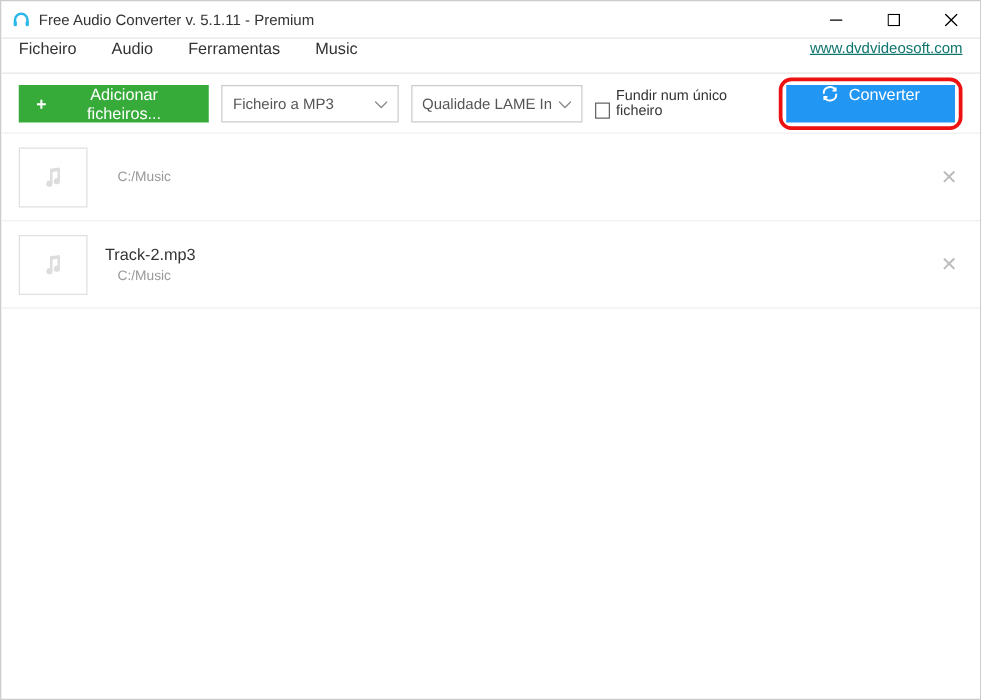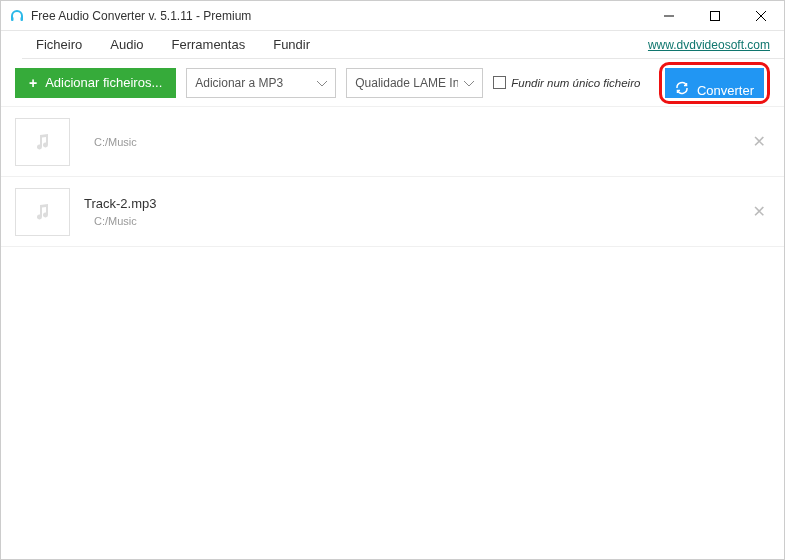--- a/index.html
+++ b/index.html
@@ -2,36 +2,36 @@
 <html><head>
   <meta charset="utf-8">
   <style>
     * { margin: 0; padding: 0; box-sizing: border-box; font-family: "Segoe UI", Tahoma, sans-serif; }
     body { width: 785px; height: 560px; background: #fff; border: 1px solid #ccc; display: flex; flex-direction: column; }
     .titlebar { height: 30px; display: flex; align-items: center; padding-left: 8px; border-bottom: 1px solid #e6e6e6; }
     .titlebar .app-icon { width: 16px; height: 16px; margin-right: 6px; }
     .titlebar .title-text { font-size: 12px; color: #333; flex: 1; }
     .win-controls { display: flex; height: 100%; }
     .win-btn { width: 46px; display: flex; align-items: center; justify-content: center; cursor: pointer; }
-    .menubar { height: 28px; display: flex; align-items: center; padding: 0 14px; border-bottom: 1px solid #e6e6e6; margin-left: 21px; }
+    .menubar { height: 28px; display: flex; padding: 0 14px; border-bottom: 1px solid #e6e6e6; }
     .menu-item { font-size: 13px; color: #333; margin-right: 28px; cursor: pointer; }
     .menu-spacer { flex: 1; }
     .menu-link { font-size: 12px; color: #0f766e; text-decoration: underline; cursor: pointer; }
     .toolbar { height: 48px; display: flex; align-items: center; padding: 0 14px; gap: 10px; border-bottom: 1px solid #f0f0f0; }
     .btn-add { background: #36ab3a; color: #fff; height: 30px; display: flex; align-items: center; padding: 0 14px; font-size: 13px; cursor: pointer; border: none; }
     .btn-add .plus { margin-right: 8px; font-size: 14px; font-weight: bold; }
     .dropdown { height: 30px; border: 1px solid #ccc; display: flex; align-items: center; padding: 0 8px; font-size: 12px; color: #555; cursor: pointer; background: #fff; }
     .dropdown.fmt { width: 150px; }
     .dropdown.qual { width: 137px; }
     .dropdown-text { flex: 1; white-space: nowrap; overflow: hidden; }
     .chev { margin-left: 6px; }
-    .checkbox-group { display: flex; align-items: flex-end; font-size: 11.5px; color: #333; cursor: pointer; font-style: italic; }
+    .checkbox-group { display: flex; align-items: flex-end; font-size: 11.5px; color: #333; cursor: pointer; }
     .checkbox { width: 13px; height: 13px; border: 1px solid #666; margin-right: 5px; background: #fff; }
     .btn-convert-wrap { border: 3px solid #e11; border-radius: 10px; padding: 3px; margin-left: auto; }
-    .btn-convert { background: #2196f3; color: #fff; height: 30px; display: flex; align-items: flex-end; padding: 0 10px; font-size: 13px; cursor: pointer; border: none; }
+    .btn-convert { background: #2196f3; color: #fff; height: 30px; display: flex; align-items: flex-start; padding: 0 28px; font-size: 13px; cursor: pointer; border: none; }
     .btn-convert .refresh-icon { margin-right: 8px; }
     .file-list { flex: 1; overflow: auto; }
     .file-row { height: 70px; border-bottom: 1px solid #f0f0f0; display: flex; align-items: center; padding: 0 14px; }
     .file-thumb { width: 55px; height: 48px; border: 1px solid #e0e0e0; display: flex; align-items: center; justify-content: center; margin-right: 14px; }
     .file-info { flex: 1; }
     .file-name { font-size: 13px; color: #333; margin-bottom: 4px; }
     .file-path { font-size: 11px; color: #999; margin-left: 10px; }
     .file-remove { color: #bbb; font-size: 16px; cursor: pointer; padding: 4px; }
   </style>
 </head>
@@ -63,32 +63,32 @@
           <line x1="10" y1="0" x2="0" y2="10" stroke="#000" stroke-width="1"></line>
         </svg>
       </div>
   </div>
 </div>
 
 <div class="menubar">
   <span class="menu-item">Ficheiro</span>
   <span class="menu-item">Audio</span>
   <span class="menu-item">Ferramentas</span>
-  <span class="menu-item">Fundir</span>
+  <span class="menu-item">Music</span>
   <span class="menu-spacer"></span>
   <a class="menu-link">www.dvdvideosoft.com</a>
 </div>
 
 <div class="toolbar">
   <button class="btn-add">
     <span class="plus">+</span>
     <span>Adicionar ficheiros...</span>
   </button>
   <div class="dropdown fmt">
-    <span class="dropdown-text">Adicionar a MP3</span>
+    <span class="dropdown-text">Ficheiro a MP3</span>
     <span class="chev"><svg width="10" height="6">
           <path d="M0 0 L5 5 L10 0" fill="none" stroke="#888" stroke-width="1"></path>
         </svg></span>
   </div>
   <div class="dropdown qual">
     <span class="dropdown-text">Qualidade LAME Insane</span>
     <span class="chev"><svg width="10" height="6">
           <path d="M0 0 L5 5 L10 0" fill="none" stroke="#888" stroke-width="1"></path>
         </svg></span>
   </div>

